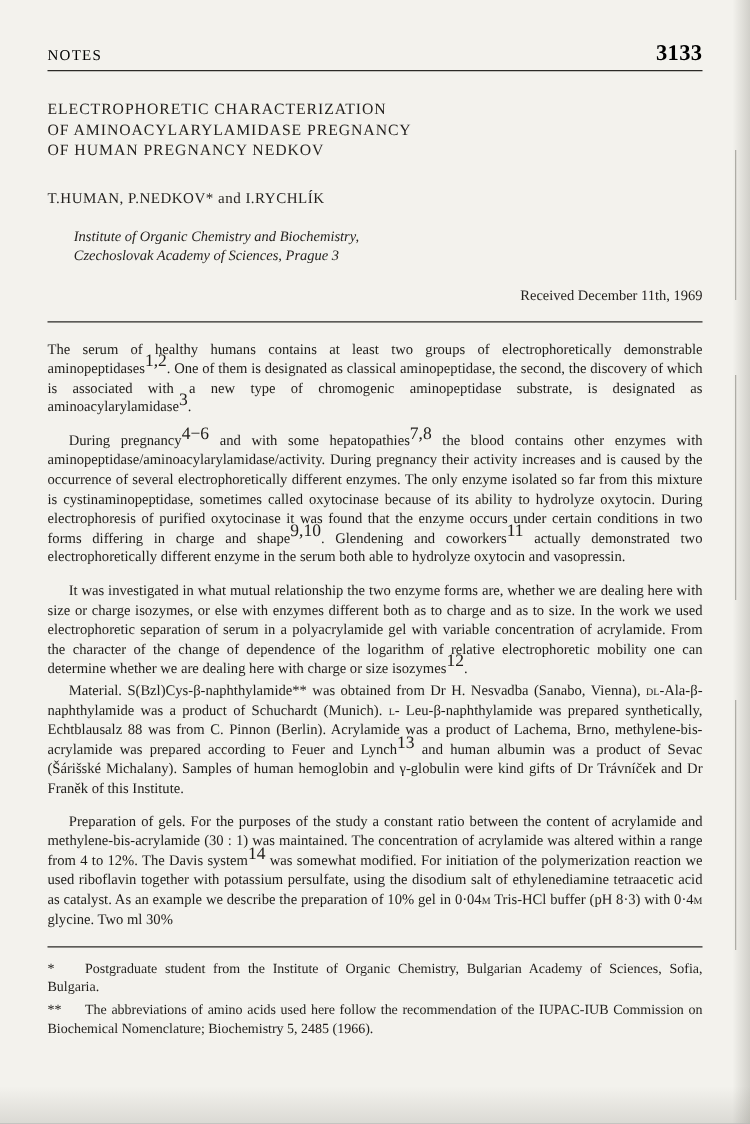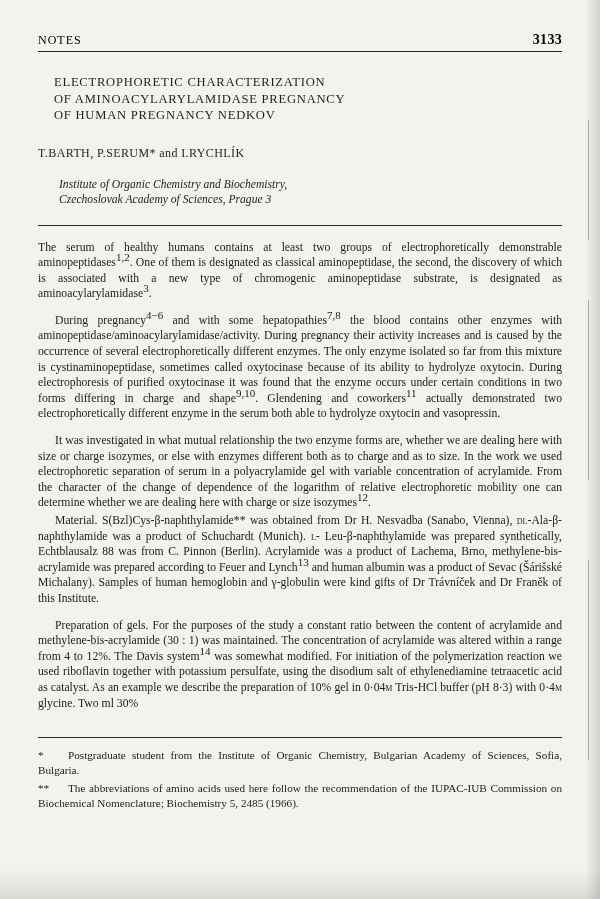--- a/index.html
+++ b/index.html
@@ -51,35 +51,35 @@
     font-size: 11.5px;
     letter-spacing: 0.7px;
   }
   .runhead .left {
     font-variant: small-caps;
     font-size: 12px;
     letter-spacing: 1px;
   }
   .runhead .right {
     font-weight: bold;
-    font-size: 14px;
+    font-size: 18px;
     letter-spacing: 0.3px;
   }
   .rule {
     border-bottom: 1.1px solid #2b2a27;
     margin-top: 3px;
     margin-bottom: 22px;
   }
   h1.title {
     font-size: 12.6px;
     font-weight: normal;
     font-variant: small-caps;
     letter-spacing: 0.75px;
     line-height: 16.5px;
-    margin: 0 0 22px 16px;
+    margin: 0 0 22px 0;
     color: #221f1c;
   }
   .authors {
     font-size: 12px;
     letter-spacing: 0.4px;
     margin-bottom: 16px;
     color: #221f1c;
   }
   .affil {
     font-style: italic;
@@ -111,23 +111,23 @@
   p.gap { margin-top: 11px; }
   .sechead {
     font-size: 10.6px;
     font-variant: small-caps;
     letter-spacing: 0.9px;
     margin: 22px 0 10px 0;
     color: #221f1c;
   }
   .it { }
   .sc { font-variant: small-caps; }
-  sup { font-size: 11px; vertical-align: super; line-height: 0; font-family: Liberation Serif, serif; }
+  sup { font-size: 14px; vertical-align: super; line-height: 0; font-family: Liberation Serif, serif; }
   .footnotes {
-    margin-top: 26px;
+    margin-top: 14px;
   }
   .fn-rule {
     border-bottom: 0.9px solid #2b2a27;
     width: 524px;
     margin-bottom: 10px;
   }
   p.footnote {
     font-size: 11.2px;
     line-height: 15px;
     text-align: justify;
@@ -163,27 +163,28 @@
       <div class="right">3133</div>
     </div>
     <div class="rule"></div>
 
     <h1 class="title">
       <span>ELECTROPHORETIC CHARACTERIZATION</span><br>
       <span>OF AMINOACYLARYLAMIDASE PREGNANCY</span><br>
       <span>OF HUMAN PREGNANCY NEDKOV</span>
     </h1>
 
-    <div class="authors">T.BARTH, P.SERUM* and I.RYCHLÍK</div>
+    <div class="authors">T.HUMAN, P.NEDKOV* and I.RYCHLÍK</div>
 
     <div class="affil">
       <span>Institute of Organic Chemistry and Biochemistry,</span><br>
       <span>Czechoslovak Academy of Sciences, Prague 3</span>
     </div>
 
+    <div class="received">Received December 11th, 1969</div>
 
     <div class="body-rule"></div>
 
     <p class="para">The serum of healthy humans contains at least two groups of electrophoretically demonstrable aminopeptidases<sup>1,2</sup>. One of them is designated as classical aminopeptidase, the second, the discovery of which is associated with a new type of chromogenic aminopeptidase substrate, is designated as aminoacylarylamidase<sup>3</sup>.</p>
     <p class="para indent gap">During pregnancy<sup>4−6</sup> and with some hepatopathies<sup>7,8</sup> the blood contains other enzymes with aminopeptidase/aminoacylarylamidase/activity. During pregnancy their activity increases and is caused by the occurrence of several electrophoretically different enzymes. The only enzyme isolated so far from this mixture is cystinaminopeptidase, sometimes called oxytocinase because of its ability to hydrolyze oxytocin. During electrophoresis of purified oxytocinase it was found that the enzyme occurs under certain conditions in two forms differing in charge and shape<sup>9,10</sup>. Glendening and coworkers<sup>11</sup> actually demonstrated two electrophoretically different enzyme in the serum both able to hydrolyze oxytocin and vasopressin.</p>
     <p class="para indent gap">It was investigated in what mutual relationship the two enzyme forms are, whether we are dealing here with size or charge isozymes, or else with enzymes different both as to charge and as to size. In the work we used electrophoretic separation of serum in a polyacrylamide gel with variable concentration of acrylamide. From the character of the change of dependence of the logarithm of relative electrophoretic mobility one can determine whether we are dealing here with charge or size isozymes<sup>12</sup>.</p>
 
 
     <p class="para indent"><span class="it">Material.</span> S(Bzl)Cys-β-naphthylamide** was obtained from Dr H. Nesvadba (Sanabo, Vienna), <span class="sc">dl</span>-Ala-β-naphthylamide was a product of Schuchardt (Munich). <span class="sc">l</span>- Leu-β-naphthylamide was prepared synthetically, Echtblausalz 88 was from C. Pinnon (Berlin). Acrylamide was a product of Lachema, Brno, methylene-bis-acrylamide was prepared according to Feuer and Lynch<sup>13</sup> and human albumin was a product of Sevac (Šárišské Michalany). Samples of human hemoglobin and γ-globulin were kind gifts of Dr Trávníček and Dr Franěk of this Institute.</p>
     <p class="para indent gap"><span class="it">Preparation of gels.</span> For the purposes of the study a constant ratio between the content of acrylamide and methylene-bis-acrylamide (30 : 1) was maintained. The concentration of acrylamide was altered within a range from 4 to 12%. The Davis system<sup>14</sup> was somewhat modified. For initiation of the polymerization reaction we used riboflavin together with potassium persulfate, using the disodium salt of ethylenediamine tetraacetic acid as catalyst. As an example we describe the preparation of 10% gel in 0·04<span class="sc">m</span> Tris-HCl buffer (pH 8·3) with 0·4<span class="sc">m</span> glycine. Two ml 30%</p>

